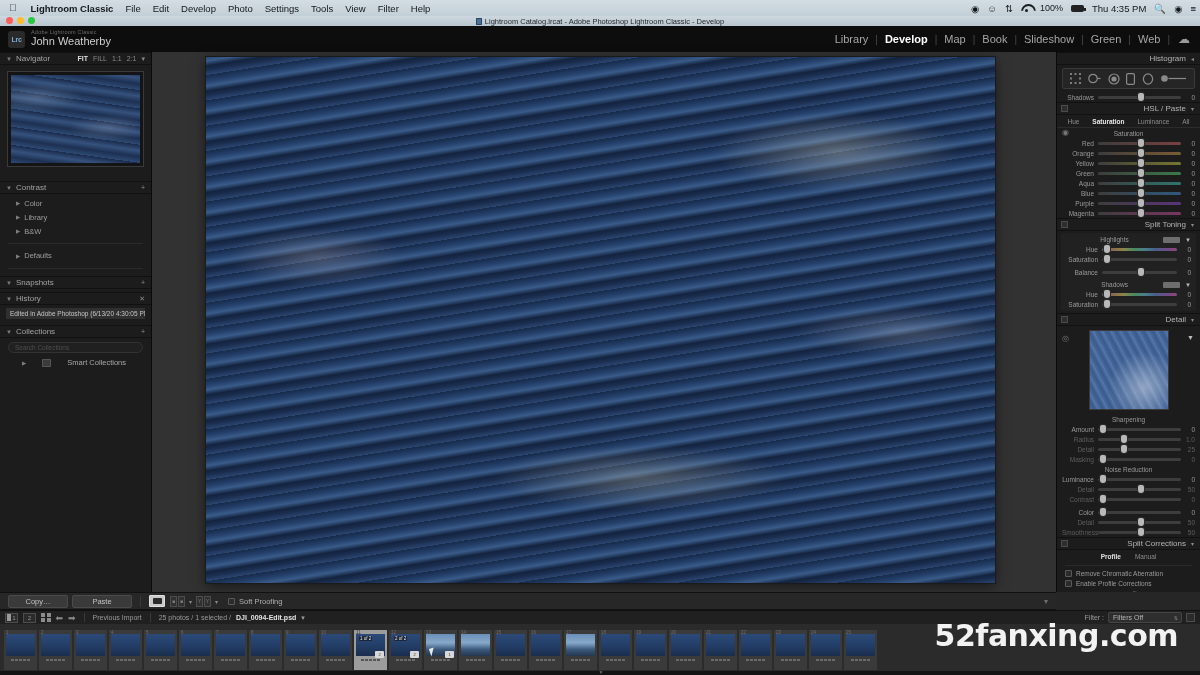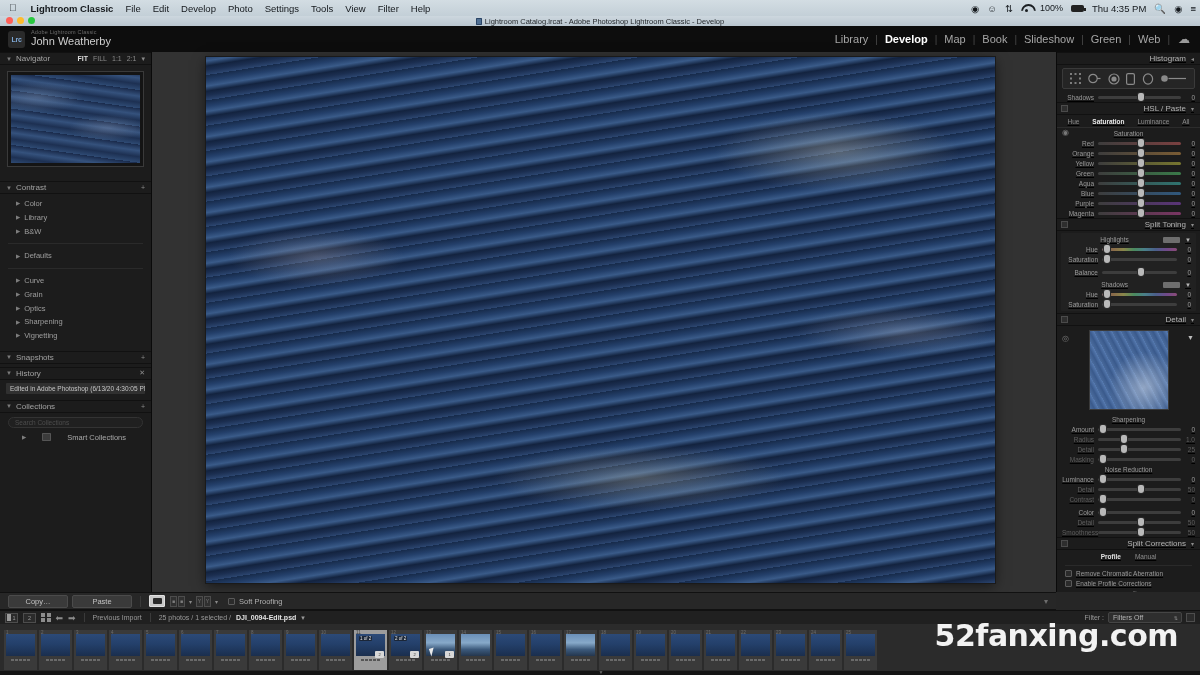--- a/index.html
+++ b/index.html
@@ -174,21 +174,21 @@
   .chk {
     width: 7px; height: 7px; border: 1px solid #5a5a5a; background: #2b2b2b;
     display: inline-block; border-radius: 1px; margin-right: 4px;
   }
   .tb-label { font-size: 7.5px; color: #b0b0b0; }
   .tb-arrow-r { margin-left: auto; color: #6d6d6d; font-size: 8px; }
 
   
   .rightpanel {
     position: absolute; top: 52px; left: 1056px; width: 144px; height: 540px;
-    background: #1c1c1c; border-left: 1px solid #0a0a0a; overflow: hidden; text-decoration: underline;
+    background: #1c1c1c; border-left: 1px solid #0a0a0a; overflow: hidden;
   }
   .rp-hd {
     height: 13px; display: flex; align-items: center; justify-content: flex-end;
     font-size: 8px; color: #b4b4b4; padding: 0 6px; background: #1c1c1c;
     border-top: 1px solid #111; border-bottom: 1px solid #111; position: relative;
   }
   .rp-hd .sw {
     position: absolute; left: 4px; width: 7px; height: 7px;
     background: #2e2e2e; box-shadow: inset 0 0 0 1px #4b4b4b;
   }
@@ -437,42 +437,20 @@
         </div>
     </div>
     <div class="pdiv"></div>
     <div class="pgroup">
       <div class="preset-row">
           <span class="arr">▶</span>
           <span>Defaults</span>
         </div>
     </div>
     <div class="pdiv"></div>
-    <div class="pgroup">
-      <div class="preset-row">
-          <span class="arr">▶</span>
-          <span>Curve</span>
-        </div>
-      <div class="preset-row">
-          <span class="arr">▶</span>
-          <span>Grain</span>
-        </div>
-      <div class="preset-row">
-          <span class="arr">▶</span>
-          <span>Optics</span>
-        </div>
-      <div class="preset-row">
-          <span class="arr">▶</span>
-          <span>Sharpening</span>
-        </div>
-      <div class="preset-row">
-          <span class="arr">▶</span>
-          <span>Vignetting</span>
-        </div>
-    </div>
 
     <div style="height:5px"></div>
     <div class="panel-hd">
       <span class="tw">▼</span>
       <span>Snapshots</span>
       <span class="hd-right">+</span>
     </div>
 
     <div style="height:3px"></div>
     <div class="panel-hd">

